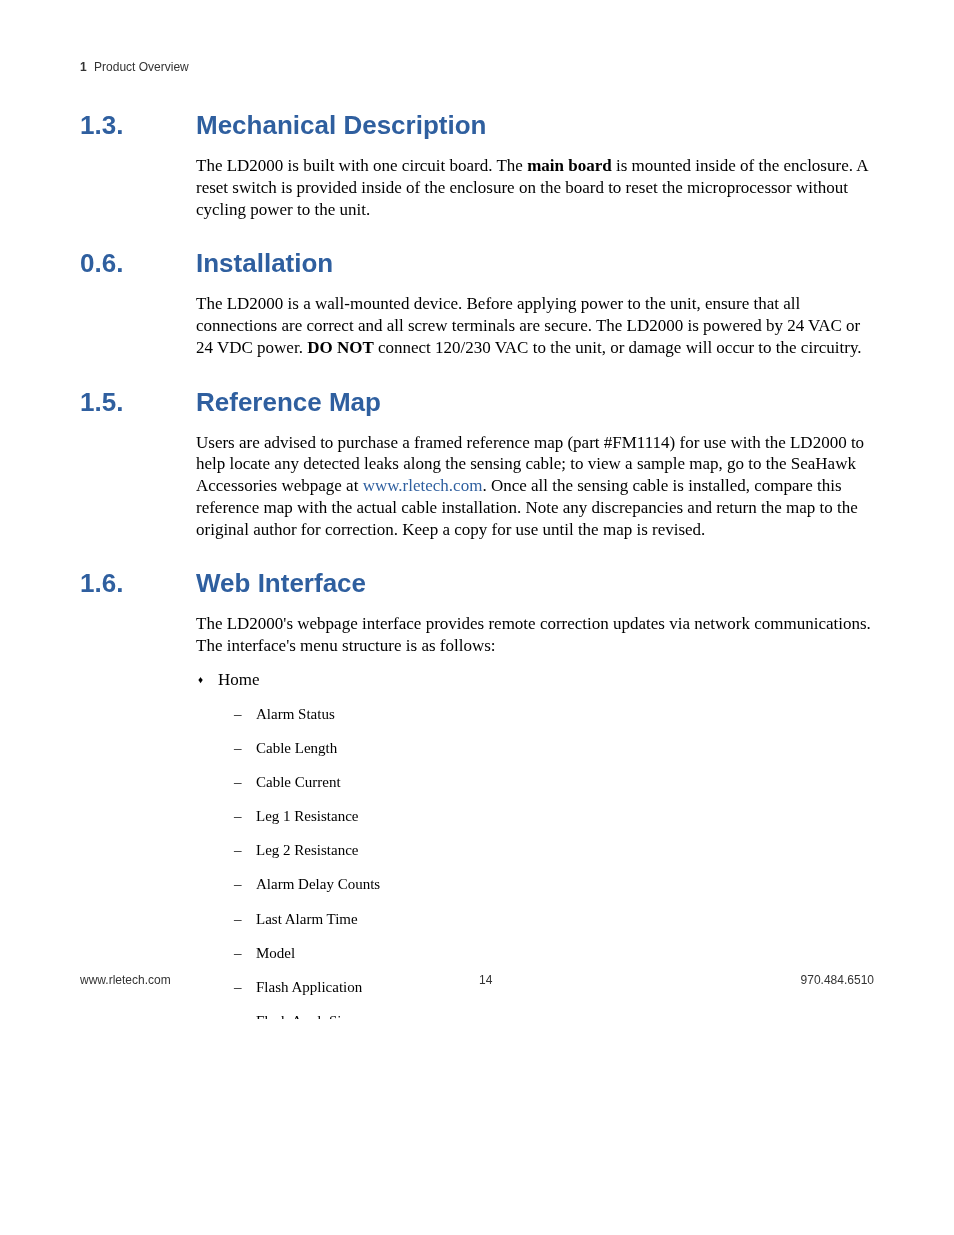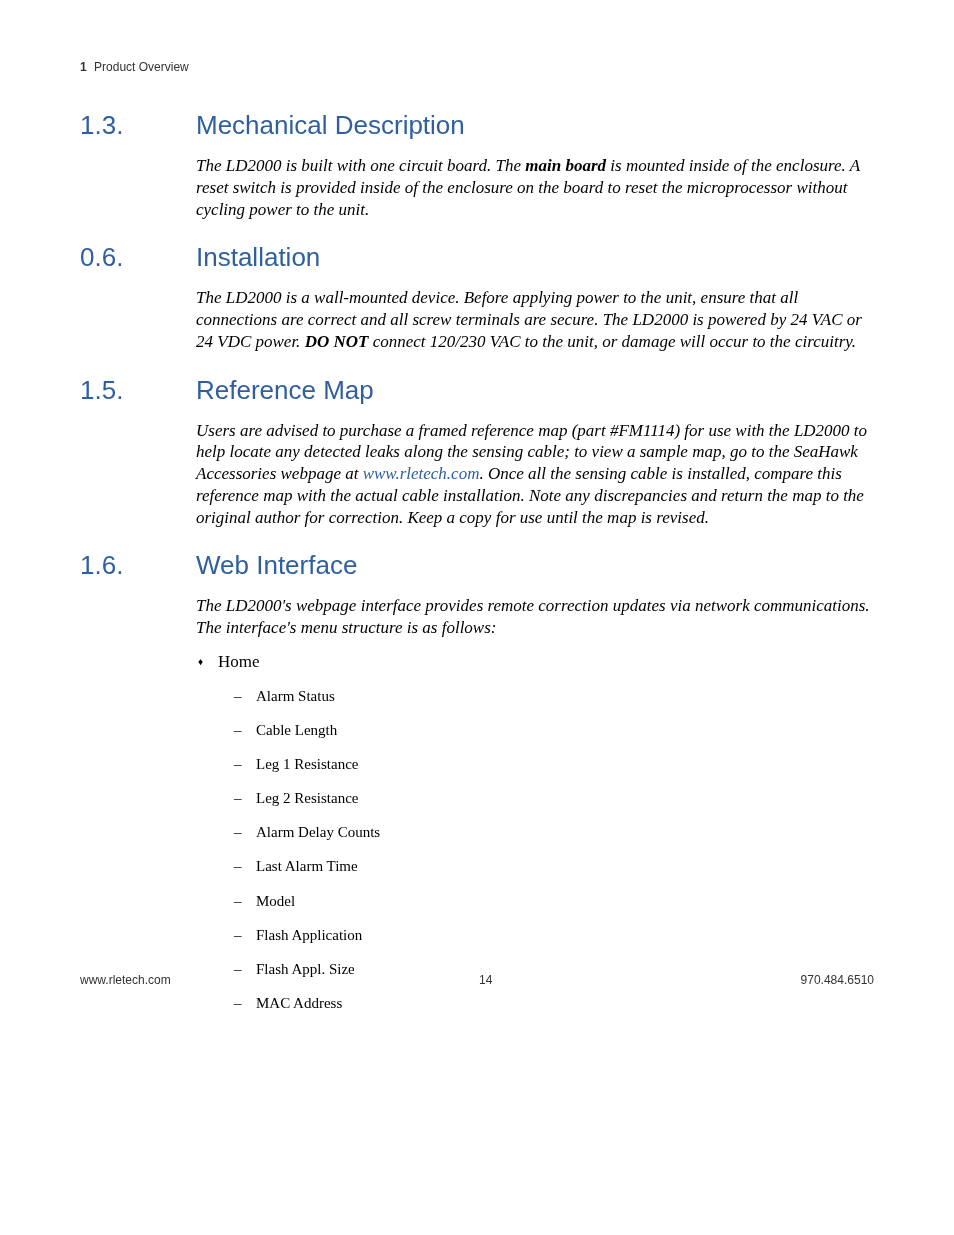--- a/index.html
+++ b/index.html
@@ -25,38 +25,37 @@
   .header-line .chap-num {
     font-weight: bold;
     margin-right: 4px;
   }
   .section {
     margin-bottom: 18px;
   }
   .section-heading {
     display: flex;
     font-family: Arial, Helvetica, sans-serif;
-    font-weight: normal;
+    font-weight: bold;
     font-size: 26px;
     color: #2f5f9f;
-    margin: 22px 0 14px 0;
+    margin: 28px 0 14px 0;
   }
   .section-heading .num {
     width: 116px;
     flex: 0 0 116px;
   }
   .body-block {
     margin-left: 116px;
     font-size: 17px;
     line-height: 1.28;
     color: #000;
   }
   .body-block p {
     margin: 0 0 12px 0;
-    font-style: italic;
   }
   .body-block a {
     color: #2f5f9f;
     text-decoration: none;
   }
   .bullet-list {
     list-style: none;
     padding: 0;
     margin: 8px 0 0 0;
   }
@@ -154,20 +153,21 @@
       <span>Web Interface</span>
     </div>
     <div class="body-block">
       <p>The LD2000's webpage interface provides remote correction updates via network communications. The interface's menu structure is as follows:</p>
       <ul class="bullet-list">
         <li>
           <span>Home</span>
           <ul class="dash-list">
             <li>Alarm Status</li>
             <li>Cable Length</li>
+            <li>Cable Current</li>
             <li>Leg 1 Resistance</li>
             <li>Leg 2 Resistance</li>
             <li>Alarm Delay Counts</li>
             <li>Last Alarm Time</li>
             <li>Model</li>
             <li>Flash Application</li>
             <li>Flash Appl. Size</li>
             <li>MAC Address</li>
             <li>IP Address</li>
           </ul>

